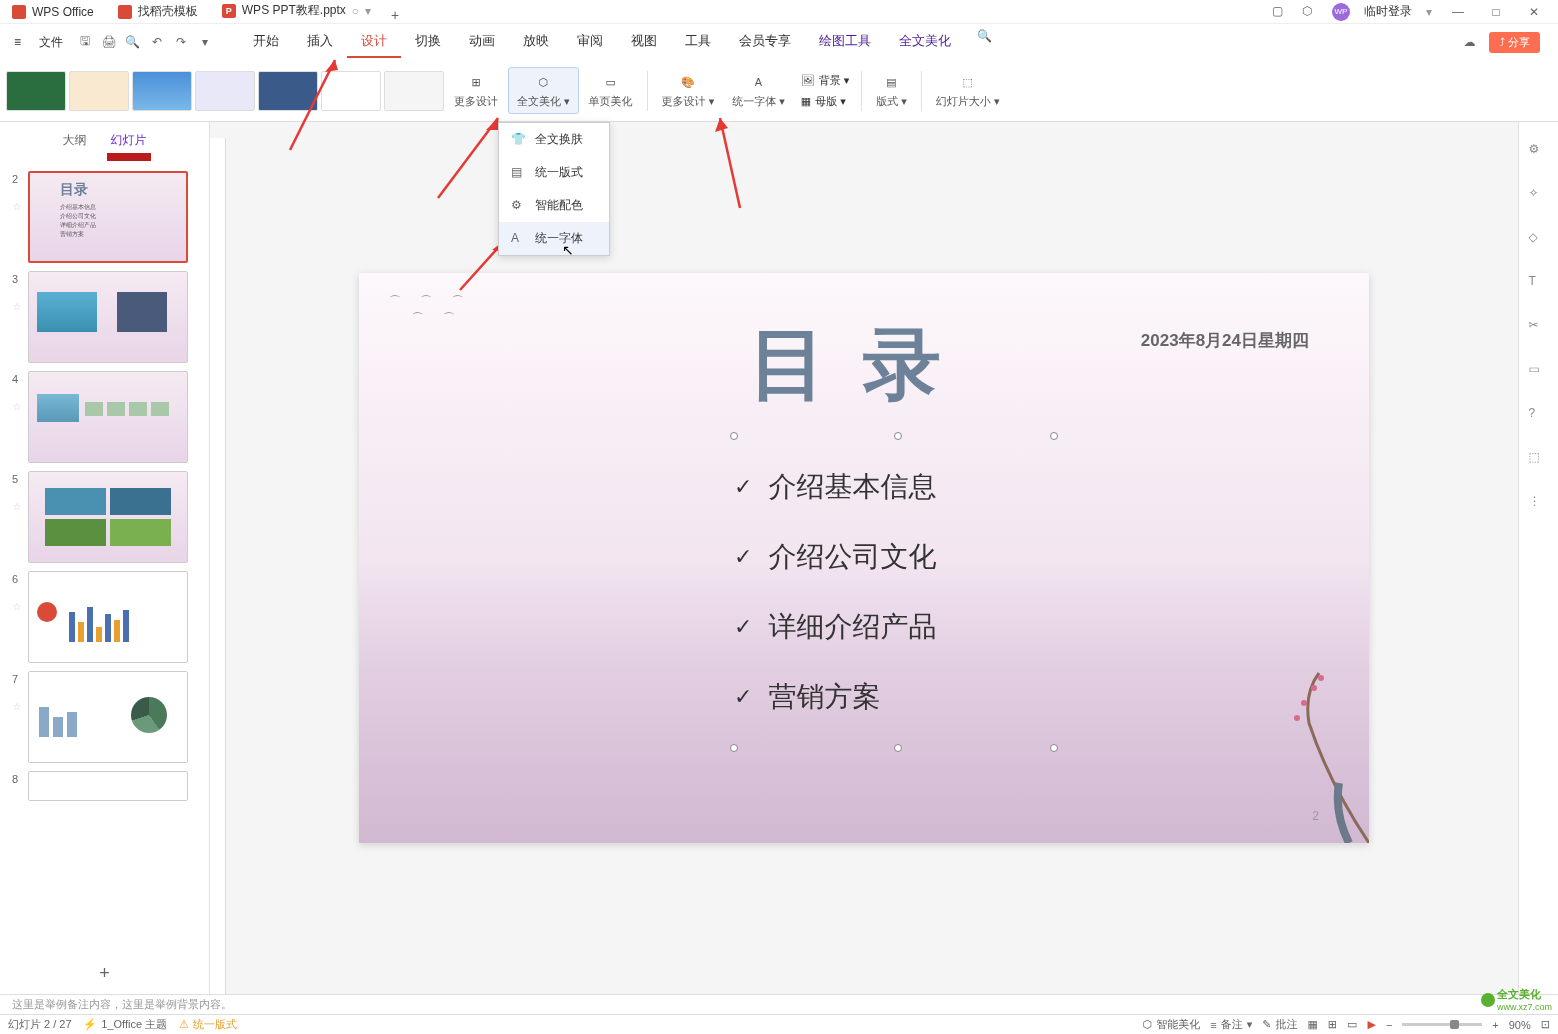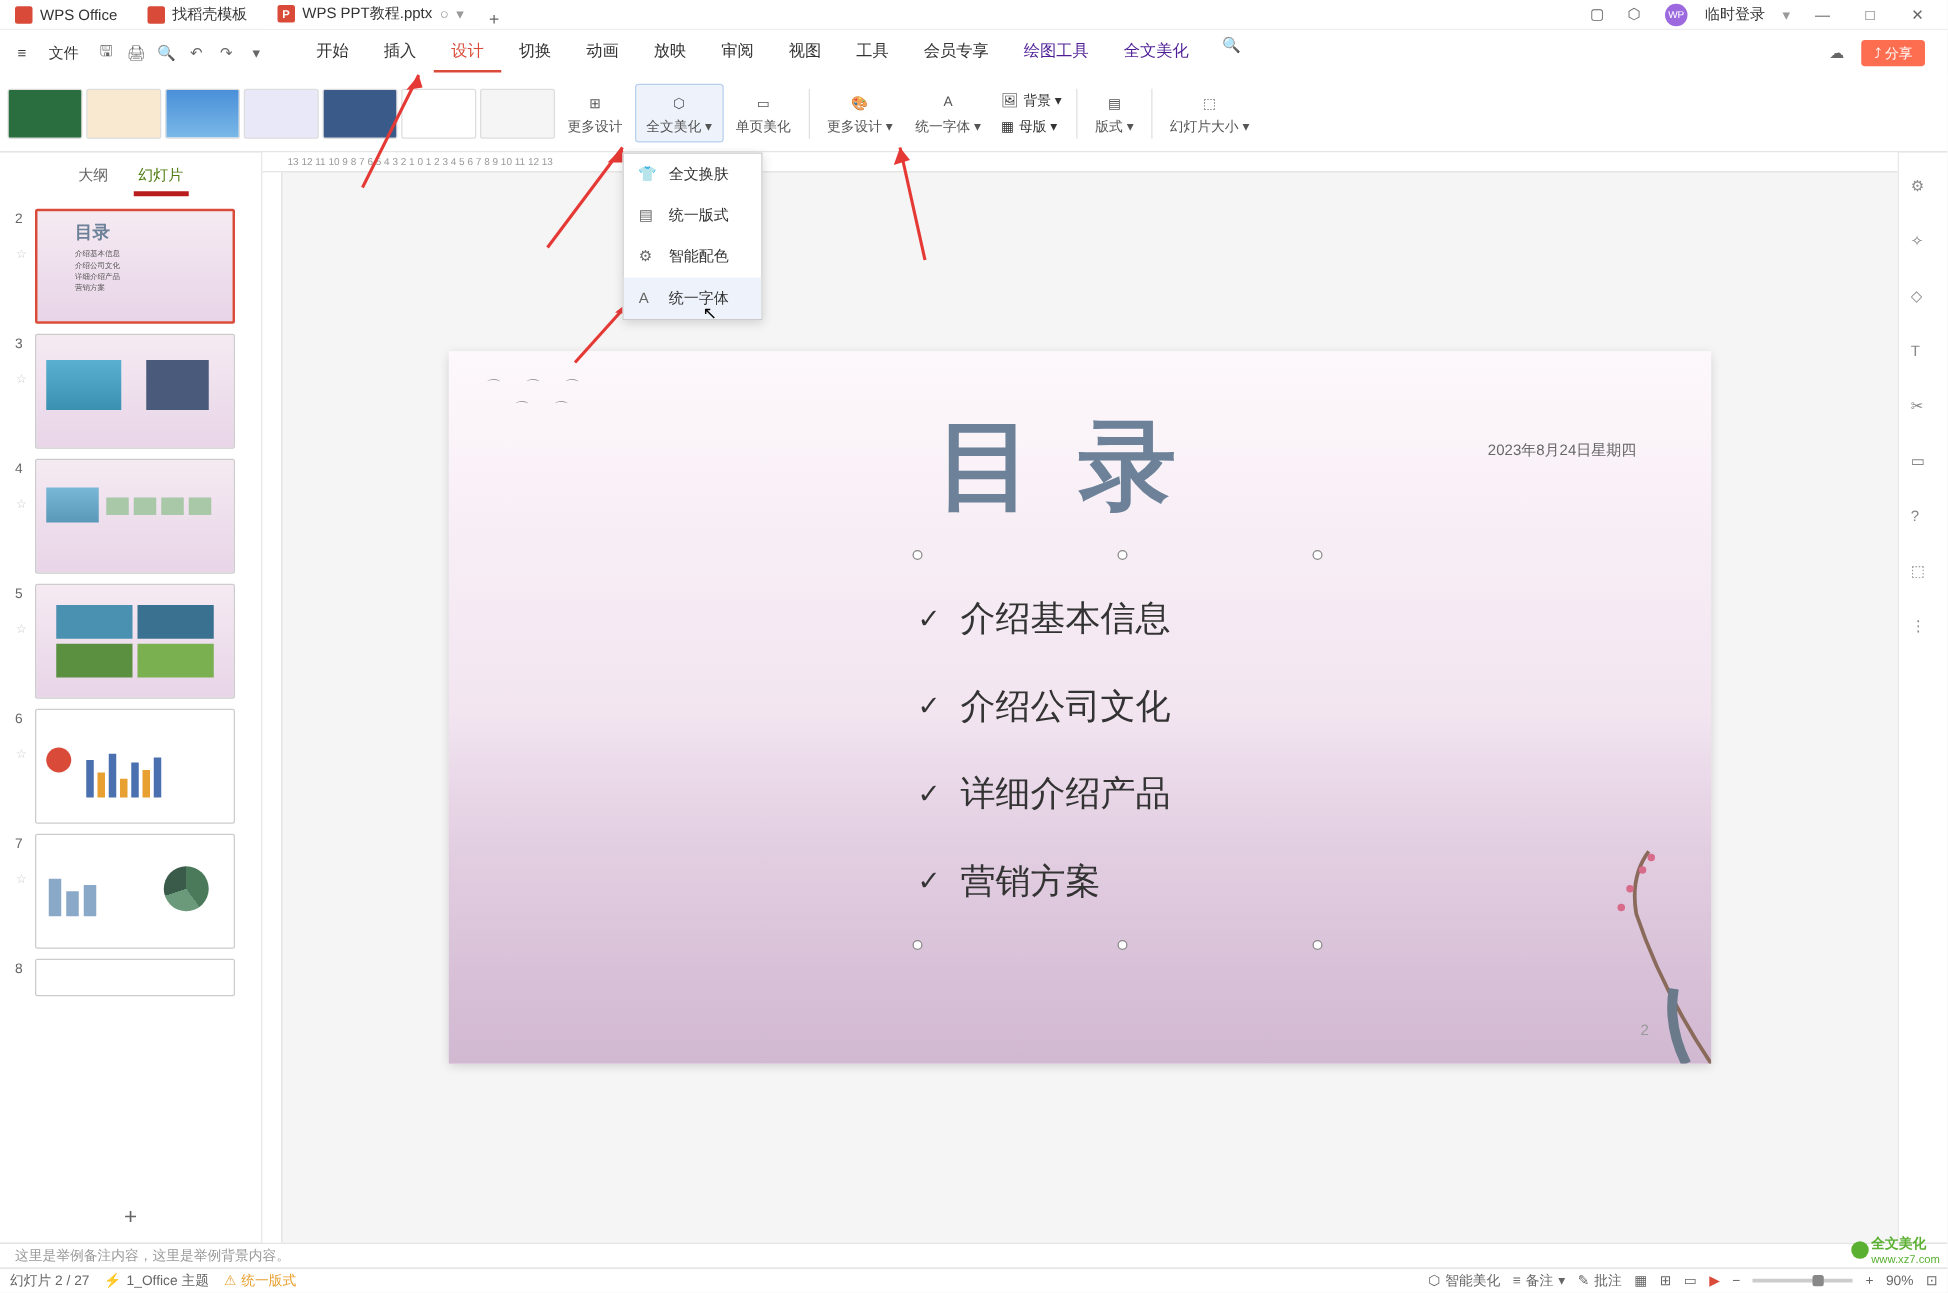--- a/index.html
+++ b/index.html
@@ -59,41 +59,41 @@
 
 .arrow { position: absolute; z-index: 90; pointer-events: none; }
 
 
 .main { display: flex; height: calc(100% - 24px - 36px - 62px - 20px - 20px); }
 
 
 .left-panel { width: 210px; display: flex; flex-direction: column; border-right: 1px solid #e0e0e0; }
 .panel-tabs { display: flex; justify-content: center; gap: 16px; padding: 6px 0; font-size: 12px; }
 .panel-tab { padding: 4px 4px; cursor: pointer; color: #666; }
-.panel-tab.active { color: #4d7c0f; border-bottom: 4px solid #b91c1c; }
+.panel-tab.active { color: #6d28d9; border-bottom: 8px solid #b91c1c; }
 .thumbs { flex: 1; overflow-y: auto; padding: 4px 12px; }
 .thumb-row { display: flex; align-items: flex-start; gap: 6px; margin-bottom: 8px; }
 .thumb-num { width: 10px; font-size: 11px; color: #666; padding-top: 2px; }
 .thumb-star { font-size: 10px; color: #ccc; margin-top: 14px; }
 .thumb-col { display: flex; flex-direction: column; align-items: center; gap: 2px; }
 .thumb { width: 160px; height: 92px; border: 1px solid #ccc; border-radius: 2px; background: linear-gradient(180deg, #f5eaf2 0%, #e8d5e8 100%); position: relative; overflow: hidden; }
 .thumb.active { border: 2px solid #d94a38; }
 .thumb-content { position: absolute; inset: 6px; font-size: 6px; }
 .add-slide { text-align: center; padding: 10px; color: #666; font-size: 18px; cursor: pointer; }
 
 
 .editor-area { flex: 1; display: flex; flex-direction: column; background: #f5f5f5; position: relative; }
 .ruler-h { height: 16px; background: #fff; border-bottom: 1px solid #ddd; font-size: 8px; color: #999; display: flex; align-items: center; padding-left: 20px; white-space: nowrap; overflow: hidden; }
 .ruler-v { position: absolute; left: 0; top: 16px; width: 16px; bottom: 0; background: #fff; border-right: 1px solid #ddd; }
 .canvas-wrap { flex: 1; display: flex; align-items: center; justify-content: center; padding: 20px 40px; position: relative; }
 .canvas { width: 1010px; height: 570px; background: linear-gradient(180deg, #fdf8fb 0%, #f2e5f0 50%, #e5d0e5 100%); box-shadow: 0 2px 8px rgba(0,0,0,0.15); position: relative; overflow: hidden; }
 .mountains { position: absolute; bottom: 0; left: 0; right: 0; height: 280px; background: linear-gradient(180deg, transparent 0%, rgba(200,170,200,0.3) 40%, rgba(180,150,180,0.4) 100%); }
 .birds { position: absolute; top: 20px; left: 30px; color: #888; font-size: 12px; letter-spacing: 8px; }
 .branch { position: absolute; bottom: 0; right: 0; width: 160px; height: 200px; }
-.date-text { position: absolute; top: 71px; right: 60px; font-size: 12px; color: #666; }
+.date-text { position: absolute; top: 56px; right: 60px; font-size: 17px; color: #666; font-weight: bold; }
 .slide-title { position: absolute; top: 40px; left: 390px; font-size: 78px; font-weight: bold; color: #6d8299; letter-spacing: 36px; font-family: "SimHei", sans-serif; }
 .content-box { position: absolute; top: 163px; left: 375px; width: 320px; }
 .content-box::before, .content-box::after { content: ''; }
 .sel-handle { position: absolute; width: 8px; height: 8px; background: #fff; border: 1px solid #888; border-radius: 50%; }
 .content-item { display: flex; align-items: center; gap: 16px; margin: 32px 0; font-size: 28px; color: #333; font-family: "KaiTi", serif; }
 .check { font-size: 22px; color: #333; }
 .page-num { position: absolute; bottom: 20px; right: 50px; font-size: 12px; color: #999; }
 
 
 .right-sidebar { width: 40px; border-left: 1px solid #e0e0e0; display: flex; flex-direction: column; align-items: center; padding-top: 20px; gap: 24px; }
@@ -368,21 +368,20 @@
           <div class="thumb-col">
             <span class="thumb-num">8</span>
           </div>
         <div class="thumb" style="background:#fff;height:30px;"></div>
         </div>
     </div>
     <div class="add-slide">+</div>
   </div>
 
   <div class="editor-area">
-    <div class="ruler-h">13    12    11    10    9    8    7    6    5    4    3    2    1    0    1    2    3    4    5    6    7    8    9    10    11    12    13</div>
     <div class="ruler-v"></div>
     <div class="canvas-wrap">
       <div class="canvas">
         <div class="mountains"></div>
         <div class="birds">⌒ ⌒ ⌒<br>&nbsp;&nbsp;⌒ ⌒</div>
         <svg class="branch" viewBox="0 0 160 200">
           <path d="M 160 200 Q 120 140 100 80 Q 95 50 110 30" stroke="#8a6a5a" stroke-width="3" fill="none"></path>
           <circle cx="95" cy="60" r="3" fill="#d86a8a"></circle>
             <circle cx="105" cy="45" r="3" fill="#d86a8a"></circle>
           <circle cx="88" cy="75" r="3" fill="#d86a8a"></circle>

